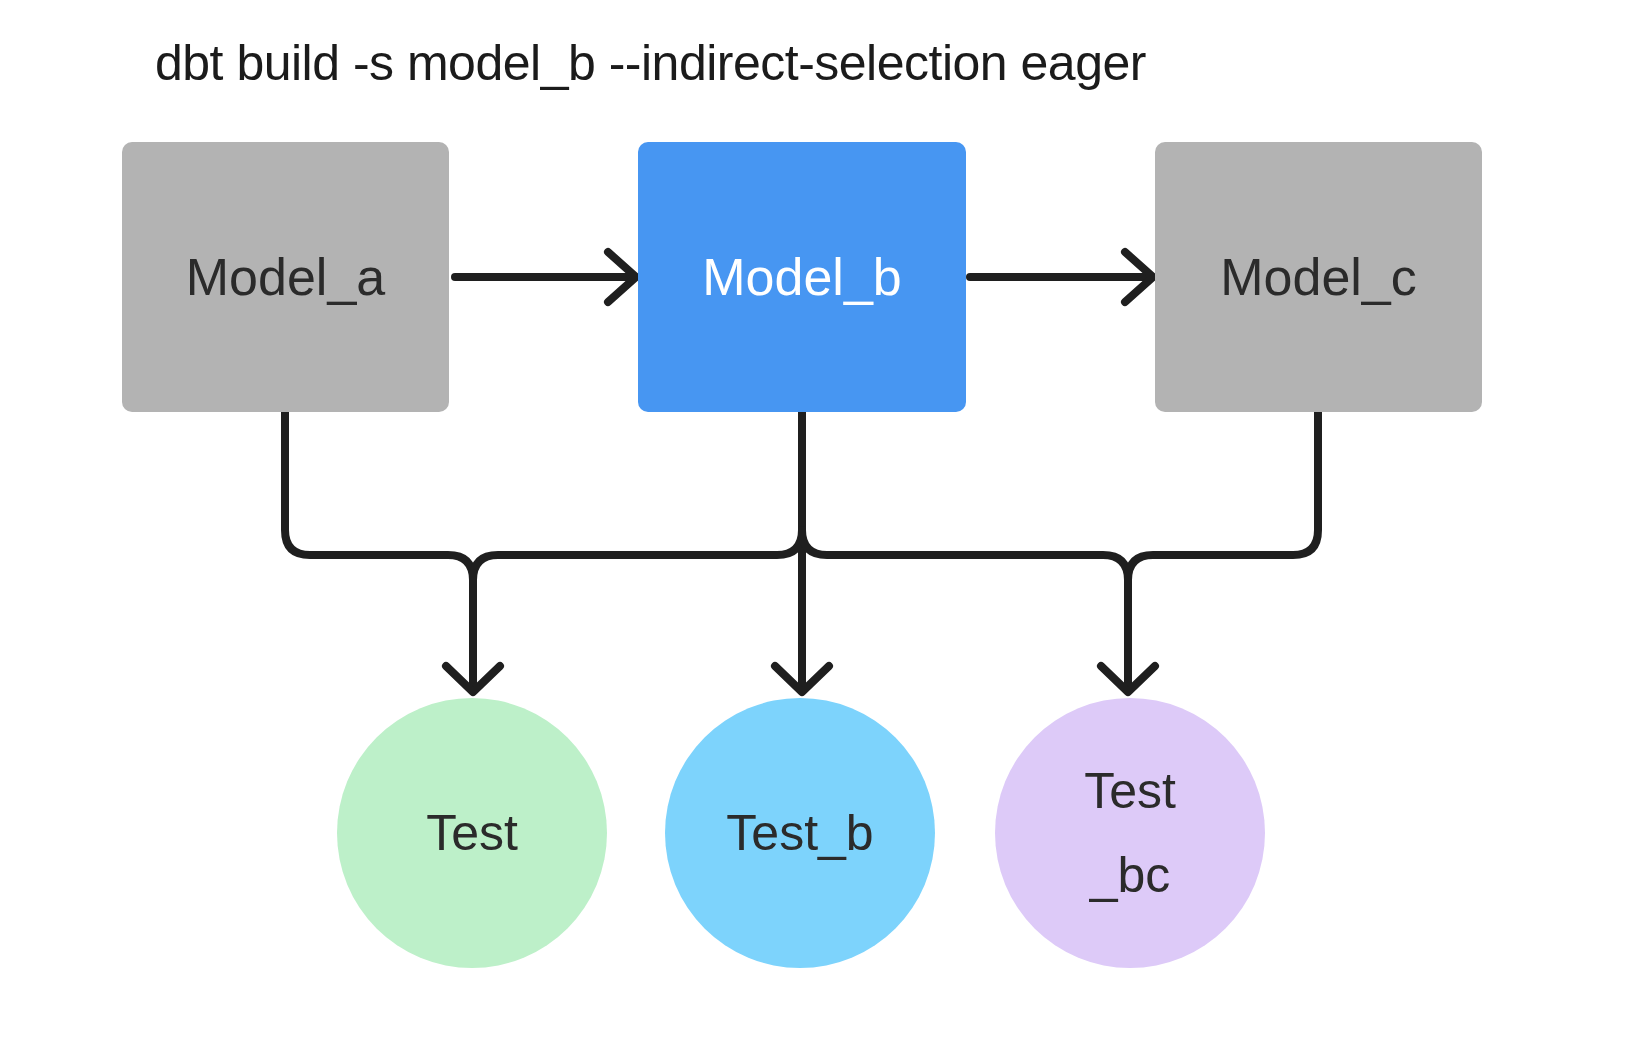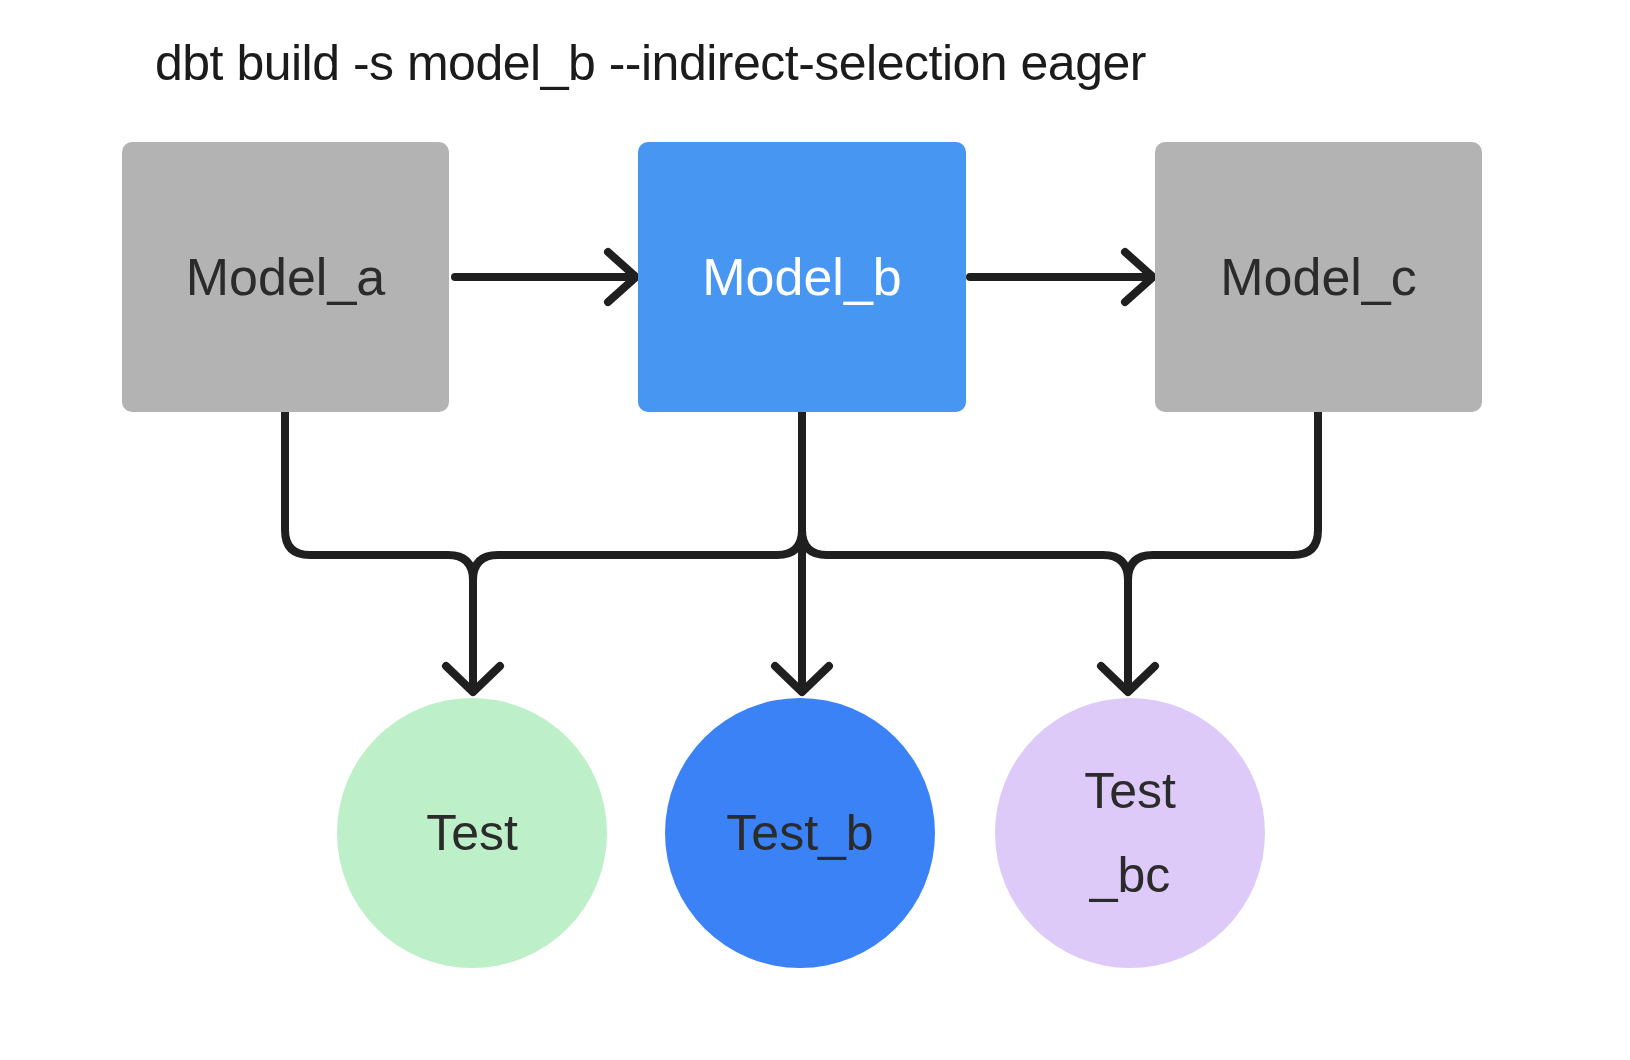--- a/index.html
+++ b/index.html
@@ -55,21 +55,21 @@
   .test-circle {
     top: 698px;
     width: 270px;
     height: 270px;
     border-radius: 50%;
     font-size: 50px;
     line-height: 84px;
     color: #2b2b2b;
   }
   .test-ab { left: 337px; background: #bdf0c9; }
-  .test-b  { left: 665px; background: #3b82f6; }
+  .test-b  { left: 665px; background: #7dd3fc; }
   .test-bc { left: 995px; background: #ddcaf8; }
 </style>
 </head>
 <body>
 
 <div class="canvas">
 
   <div class="title">dbt build -s model_b --indirect-selection eager</div>
 
   <svg class="edges-layer" viewBox="0 0 1630 1060" xmlns="http://www.w3.org/2000/svg">

